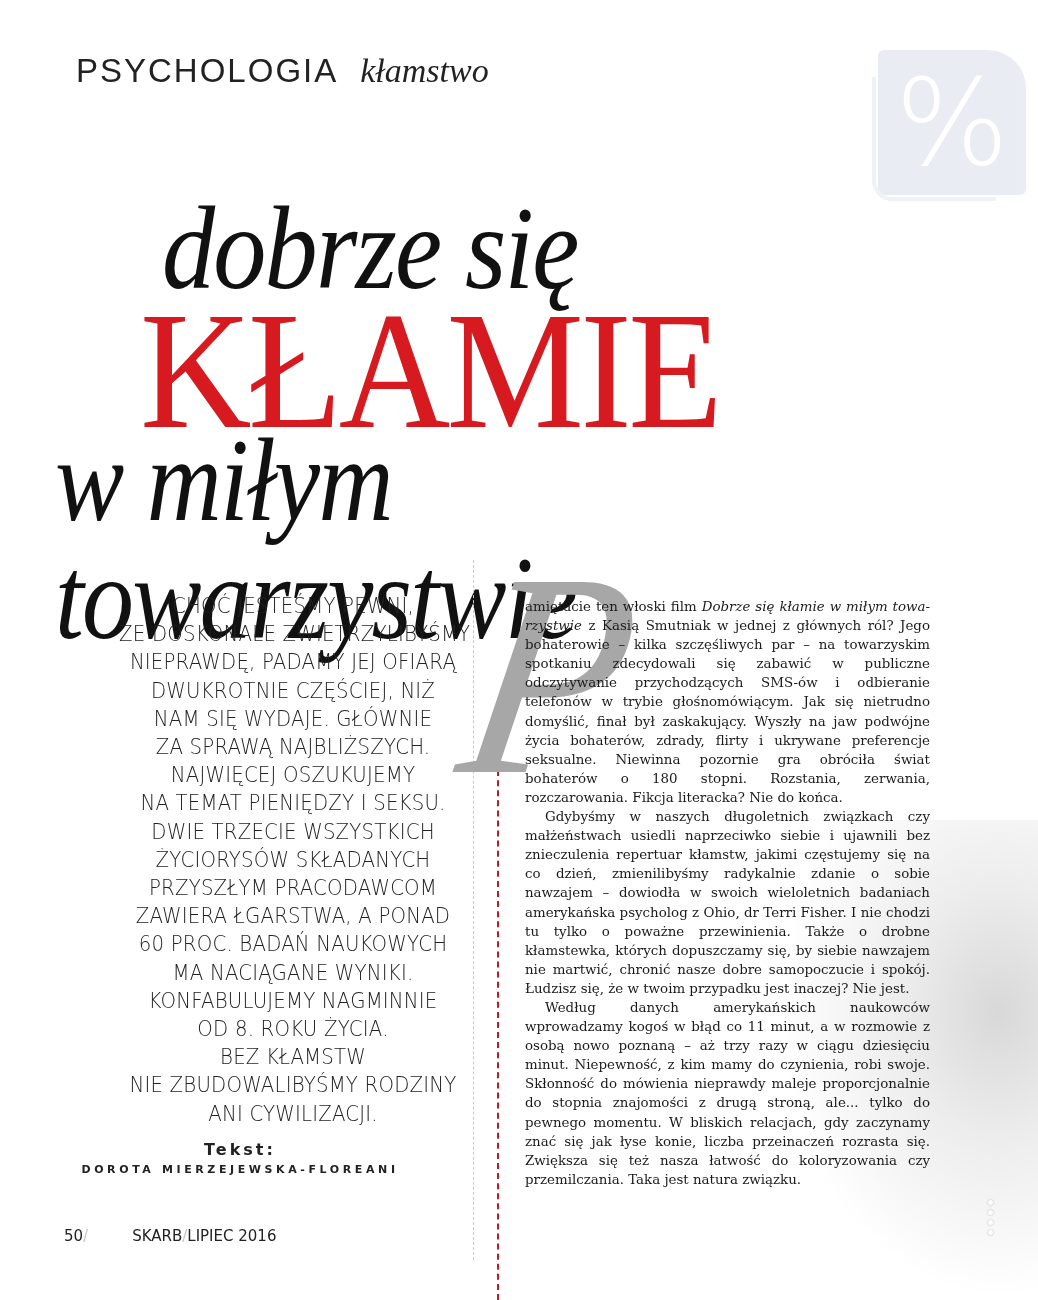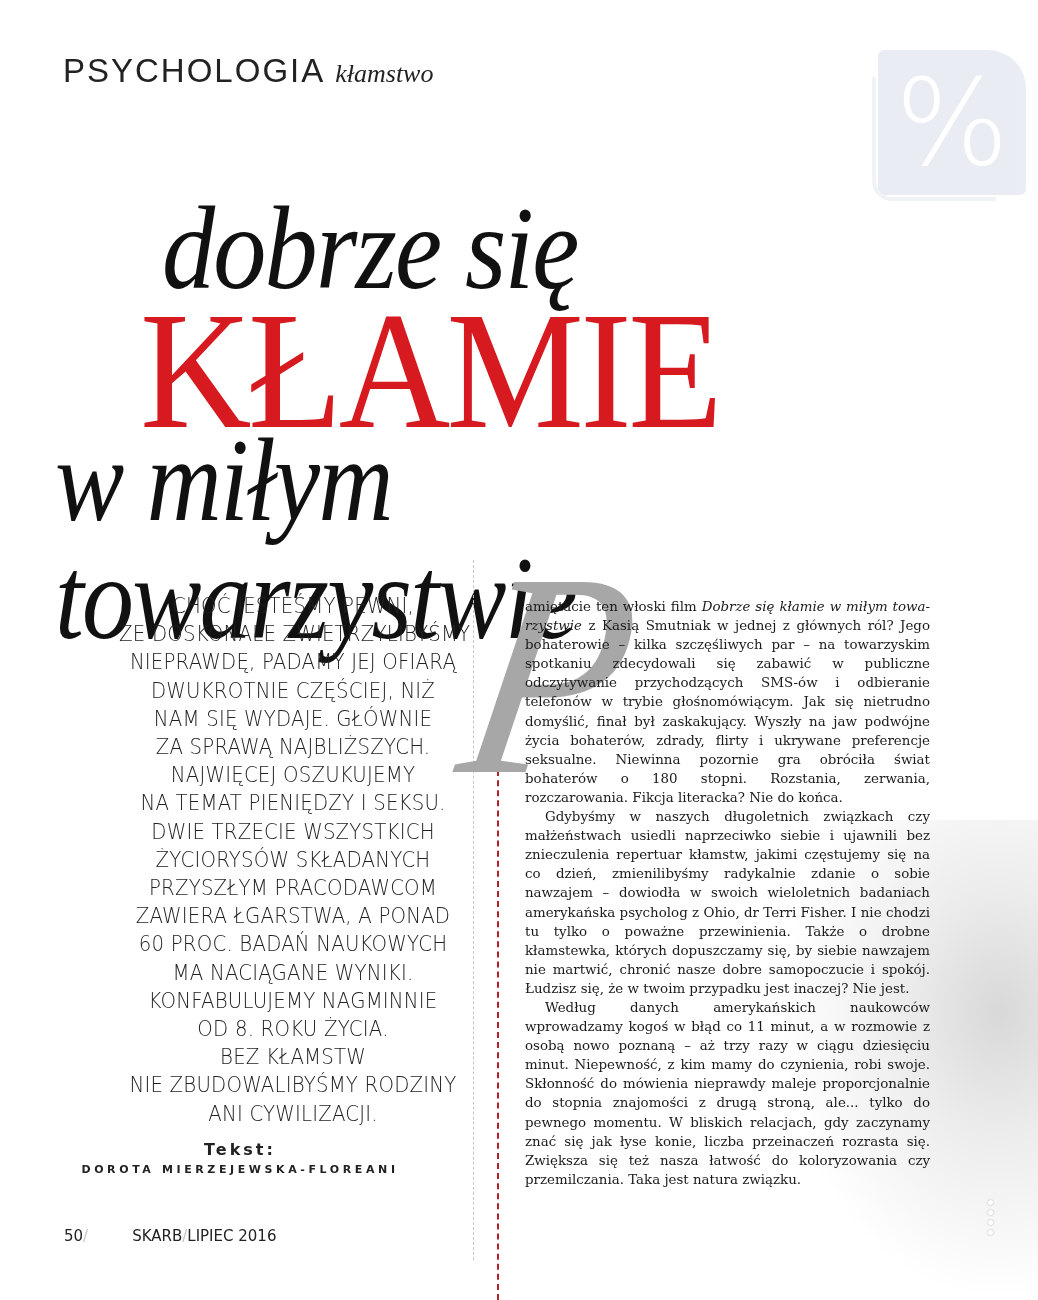--- a/index.html
+++ b/index.html
@@ -5,27 +5,27 @@
   html, body { margin: 0; padding: 0; }
   body {
     width: 1038px; height: 1300px; position: relative; overflow: hidden;
     background: #ffffff; color: #1a1a1a;
     font-family: "Liberation Sans", sans-serif;
   }
   .page-bg {
     position: absolute; right: 0; top: 820px; width: 260px; height: 480px;
     background: radial-gradient(ellipse at 85% 40%, #d8d8d8 0%, #ececec 30%, rgba(255,255,255,0) 70%);
   }
-  .section-header { position: absolute; left: 63px; top: 52px; display: flex; align-items: baseline; gap: 10px; }
+  .section-header { position: absolute; left: 76px; top: 52px; display: flex; align-items: baseline; gap: 22px; }
   .section-name {
     font-family: "Liberation Sans", sans-serif; font-size: 33px; letter-spacing: 2px;
     font-weight: 300; color: #222;
   }
   .section-topic {
-    font-family: "Liberation Serif", serif; font-style: italic; font-size: 26px; color: #222;
+    font-family: "Liberation Serif", serif; font-style: italic; font-size: 34px; color: #222;
   }
   .badge-icon {
     position: absolute; left: 878px; top: 50px; width: 148px; height: 145px;
     background: #e6ebf2; border-radius: 6px 38px 6px 6px; opacity: 0.85;
     display: flex; align-items: center; justify-content: center;
   }
   .badge-icon .shadow-edge {
     position: absolute; left: -6px; bottom: -6px; width: 120px; height: 120px;
     border-left: 4px solid #eef1f5; border-bottom: 4px solid #eef1f5; border-radius: 0 0 0 20px;
   }

